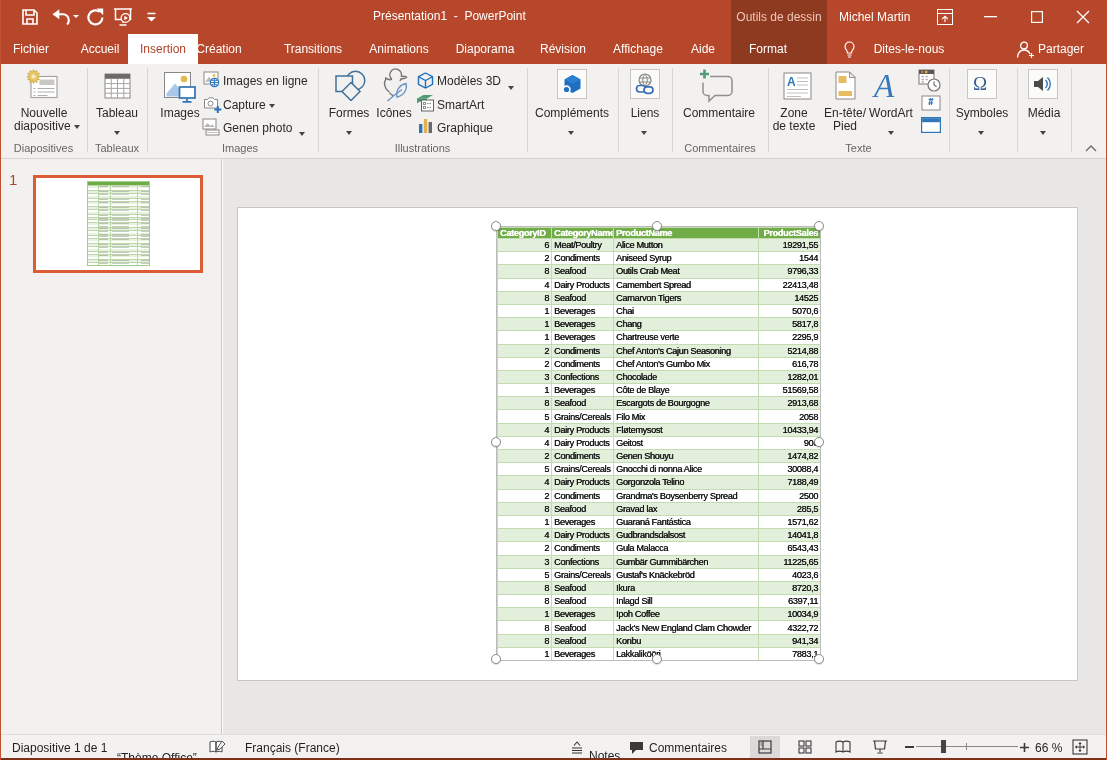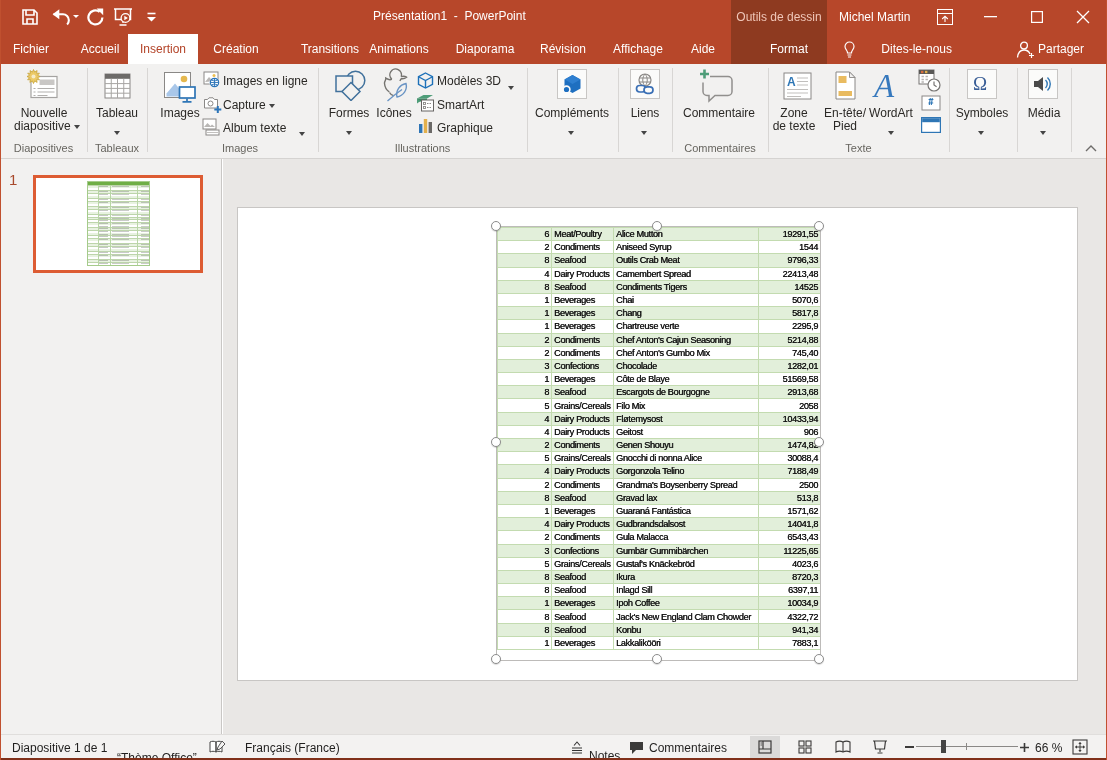--- a/index.html
+++ b/index.html
@@ -112,29 +112,29 @@
   </svg>
   <svg class="abs" style="left:1016px;top:41px" width="20" height="18" viewBox="0 0 20 18">
     <circle cx="8" cy="4.6" r="3.4" fill="none" stroke="#fff" stroke-width="1.3"></circle>
     <path d="M1.5 16.5c.5-5 3-7.5 6.5-7.5 3 0 5 1.5 6 4" fill="none" stroke="#fff" stroke-width="1.3"></path>
     <path d="M15.5 12v5M13 14.5h5" stroke="#fff" stroke-width="1.2"></path>
   </svg>
 
   <div class="tab" style="left:5px;width:52px">Fichier</div>
   <div class="tab" style="left:76px;width:48px">Accueil</div>
   <div class="tab active" style="left:128px;width:70px">Insertion</div>
-  <div class="tab" style="left:207px;width:58px">Création</div>
-  <div class="tab" style="left:292px;width:76px">Transitions</div>
+  <div class="tab" style="left:190px;width:58px">Création</div>
+  <div class="tab" style="left:275px;width:76px">Transitions</div>
   <div class="tab" style="left:362px;width:74px">Animations</div>
   <div class="tab" style="left:450px;width:70px">Diaporama</div>
   <div class="tab" style="left:536px;width:54px">Révision</div>
   <div class="tab" style="left:607px;width:62px">Affichage</div>
   <div class="tab" style="left:686px;width:34px">Aide</div>
-  <div class="tab fmt" style="left:731px;width:116px">Format</div>
-  <div class="tab" style="left:866px;width:86px;text-align:right">Dites-le-nous</div>
+  <div class="tab fmt" style="left:710px;width:116px">Format</div>
+  <div class="tab" style="left:866px;width:86px;text-align:center">Dites-le-nous</div>
   <div class="tab" style="left:1038px;width:60px;text-align:left">Partager</div>
 
   <div class="ribbon"></div>
   <div id="ribboncontent">
 
     <div class="gsep" style="left:87px"></div>
     <div class="gsep" style="left:147px"></div>
     <div class="gsep" style="left:318px"></div>
     <div class="gsep" style="left:527px"></div>
     <div class="gsep" style="left:618px"></div>
@@ -190,21 +190,21 @@
       <circle cx="7.5" cy="8.5" r="2.5" fill="none" stroke="#8a8886"></circle>
       <path d="M14.8 11v7M11.3 14.5h7" stroke="#2b74b8" stroke-width="2"></path>
     </svg>
     <div class="smalltxt" style="left:223px;top:98px">Capture <span class="darr"></span></div>
     <svg class="abs" style="left:202px;top:118px" width="19" height="18" viewBox="0 0 19 18">
       <rect x="1" y="1" width="13" height="10" fill="#fff" stroke="#8a8886"></rect>
       <path d="M2 9l3.5-4 3 3 1.5-1.5L13 9z" fill="#b9b7b5"></path>
       <rect x="4" y="12" width="13" height="5" fill="#fff" stroke="#8a8886"></rect>
       <path d="M5 14.5h11" stroke="#c3c1bf"></path>
     </svg>
-    <div class="smalltxt" style="left:223px;top:121px">Album texte</div>
+    <div class="smalltxt" style="left:223px;top:121px">Genen photo</div>
     <div class="abs" style="left:299px;top:124px"><span class="darr"></span></div>
 
     <svg class="abs" style="left:334px;top:69px" width="32" height="32" viewBox="0 0 32 32">
       <circle cx="21.5" cy="11.5" r="9.3" fill="none" stroke="#41719c" stroke-width="1.5"></circle>
       <rect x="2" y="7" width="16.5" height="15.5" fill="#f2f1f0" stroke="#41719c" stroke-width="1.5"></rect>
       <path d="M17 13.5L26 22.5 17 31.5 8 22.5z" fill="#f2f1f0" stroke="#41719c" stroke-width="1.5"></path>
     </svg>
     <div class="bigtxt" style="left:319px;top:107px;width:60px">Formes</div>
     <div class="abs" style="left:346px;top:123px"><span class="darr"></span></div>
     <svg class="abs" style="left:379px;top:68px" width="31" height="34" viewBox="0 0 31 34">
@@ -343,20 +343,26 @@
   <div class="mainarea">
     <div class="slide">
       <table class="ptable" id="ptable">
 <colgroup>
             <col style="width:54px">
             <col style="width:62px">
             <col style="width:145px">
             <col style="width:62px">
           </colgroup>
 <tbody>
+            <tr class="h">
+              <td>CategoryID</td>
+              <td>CategoryName</td>
+              <td>ProductName</td>
+              <td class="num">ProductSales</td>
+            </tr>
 <tr class="g">
               <td class="num">6</td>
               <td>Meat/Poultry</td>
               <td>Alice Mutton</td>
               <td class="num">19291,55</td>
             </tr>
 <tr>
               <td class="num">2</td>
               <td>Condiments</td>
               <td>Aniseed Syrup</td>
@@ -370,21 +376,21 @@
             </tr>
 <tr>
               <td class="num">4</td>
               <td>Dairy Products</td>
               <td>Camembert Spread</td>
               <td class="num">22413,48</td>
             </tr>
 <tr class="g">
               <td class="num">8</td>
               <td>Seafood</td>
-              <td>Condiments Tigers</td>
+              <td>Carnarvon Tigers</td>
               <td class="num">14525</td>
             </tr>
 <tr>
               <td class="num">1</td>
               <td>Beverages</td>
               <td>Chai</td>
               <td class="num">5070,6</td>
             </tr>
 <tr class="g">
               <td class="num">1</td>
@@ -401,21 +407,21 @@
 <tr class="g">
               <td class="num">2</td>
               <td>Condiments</td>
               <td>Chef Anton's Cajun Seasoning</td>
               <td class="num">5214,88</td>
             </tr>
 <tr>
               <td class="num">2</td>
               <td>Condiments</td>
               <td>Chef Anton's Gumbo Mix</td>
-              <td class="num">745,40</td>
+              <td class="num">616,78</td>
             </tr>
 <tr class="g">
               <td class="num">3</td>
               <td>Confections</td>
               <td>Chocolade</td>
               <td class="num">1282,01</td>
             </tr>
 <tr>
               <td class="num">1</td>
               <td>Beverages</td>
@@ -467,21 +473,21 @@
 <tr>
               <td class="num">2</td>
               <td>Condiments</td>
               <td>Grandma's Boysenberry Spread</td>
               <td class="num">2500</td>
             </tr>
 <tr class="g">
               <td class="num">8</td>
               <td>Seafood</td>
               <td>Gravad lax</td>
-              <td class="num">513,8</td>
+              <td class="num">285,5</td>
             </tr>
 <tr>
               <td class="num">1</td>
               <td>Beverages</td>
               <td>Guaraná Fantástica</td>
               <td class="num">1571,62</td>
             </tr>
 <tr class="g">
               <td class="num">4</td>
               <td>Dairy Products</td>

